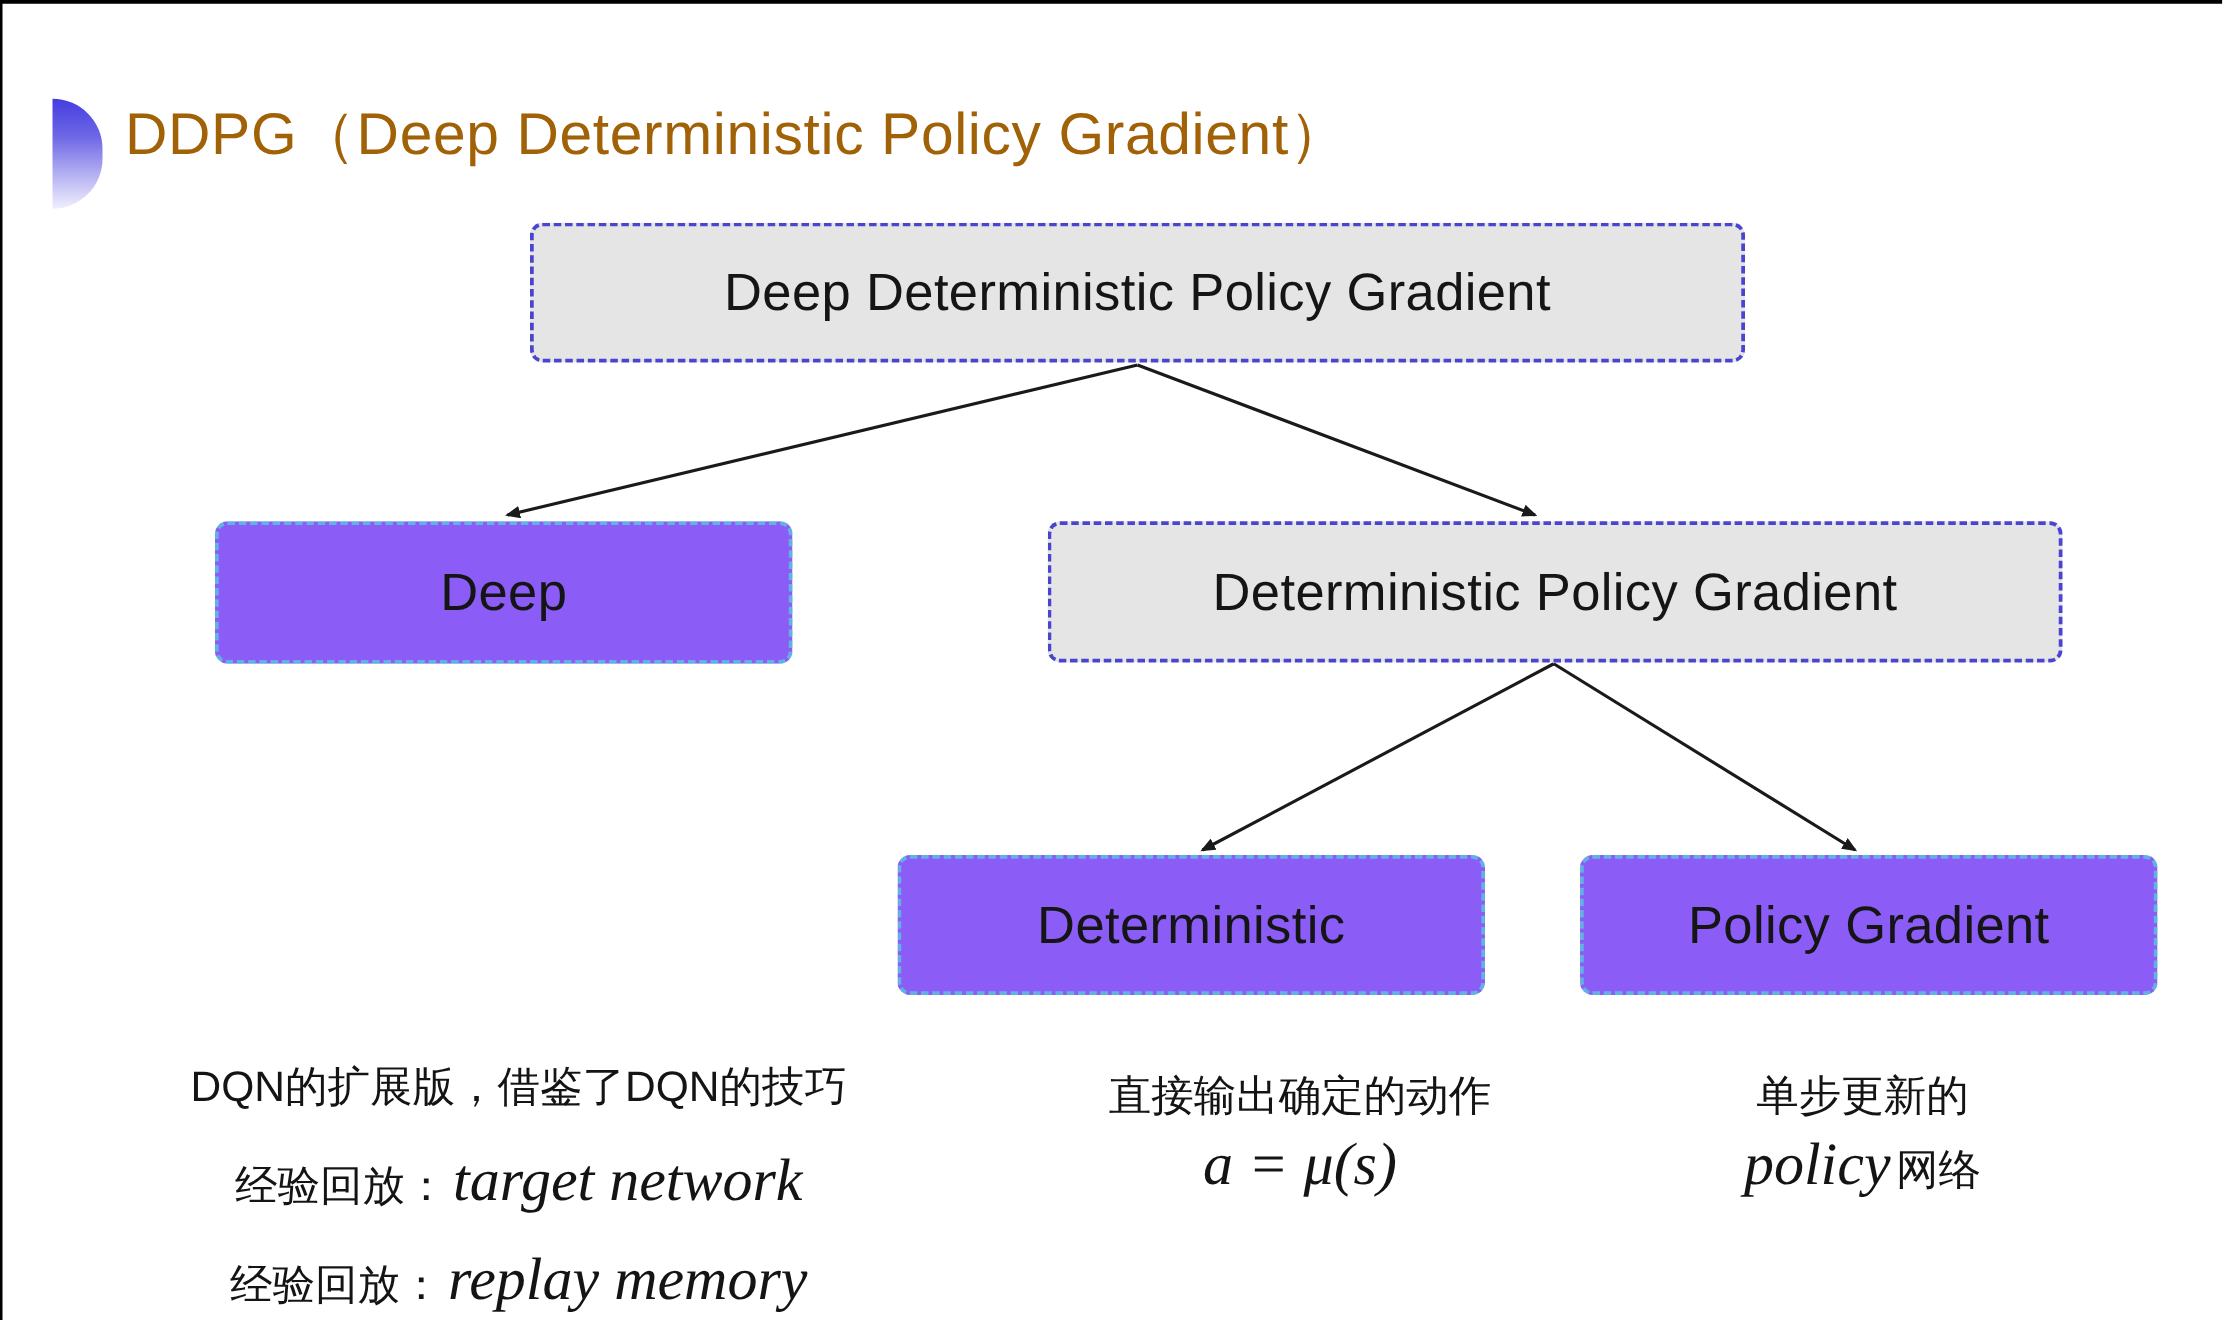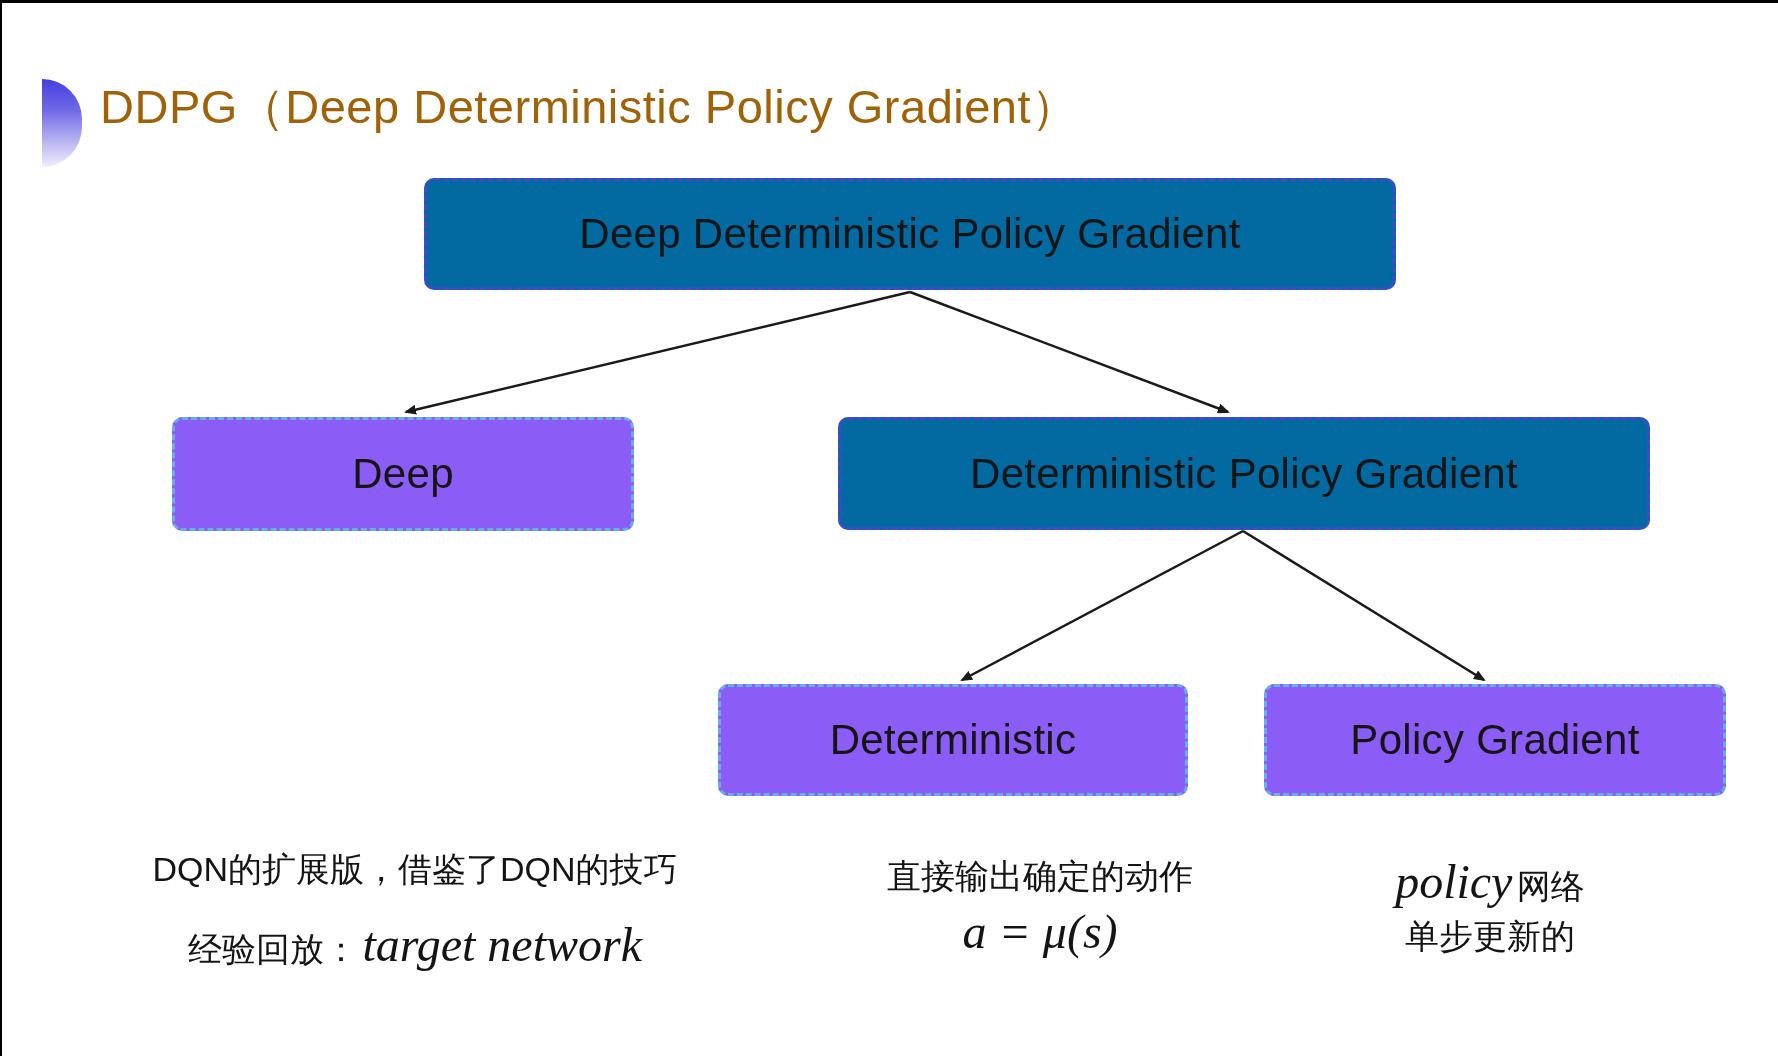--- a/index.html
+++ b/index.html
@@ -18,21 +18,21 @@
   .page-title{
     position:absolute;left:100px;top:76px;font-size:47px;font-weight:500;
     color:#a16207;letter-spacing:0.5px;white-space:nowrap;
   }
 
   .node{
     position:absolute;display:flex;align-items:center;justify-content:center;
     border-radius:10px;font-size:42px;font-weight:500;color:#151515;
     letter-spacing:0.3px;text-align:center;box-sizing:border-box;
   }
-  .node.purple{background:#0369a1;border:3px dashed #4a45d0;}
+  .node.purple{background:#e5e5e5;border:3px dashed #4a45d0;}
   .node.cyan{background:#8b5cf6;border:3px dashed #63b0e3;}
 
   #node-root{left:424px;top:178px;width:972px;height:112px;}
   #node-deep{left:172px;top:417px;width:462px;height:114px;}
   #node-dpg{left:838px;top:417px;width:812px;height:113px;}
   #node-det{left:718px;top:684px;width:470px;height:112px;}
   #node-pg{left:1264px;top:684px;width:462px;height:112px;}
 
   #arrows{position:absolute;left:0;top:0;width:1778px;height:1056px;pointer-events:none;}
   #arrows line{stroke:#1a1a1a;stroke-width:2.5;}
@@ -90,34 +90,38 @@
   </div>
 
   <div id="note-deep" class="note">
     <div class="note-line">
       <span class="cjk">DQN的扩展版，借鉴了DQN的技巧</span>
     </div>
     <div class="note-line">
       <span class="cjk">经验回放：</span>
       <span class="math">target network</span>
     </div>
+    <div class="note-line">
+      <span class="cjk">经验回放：</span>
+      <span class="math">replay memory</span>
+    </div>
   </div>
 
   <div id="note-det" class="note">
     <div class="note-line">
       <span class="cjk">直接输出确定的动作</span>
     </div>
     <div class="note-line">
       <span class="math">a = μ(s)</span>
     </div>
   </div>
 
   <div id="note-pg" class="note">
     <div class="note-line">
+      <span class="cjk">单步更新的</span>
+    </div>
+    <div class="note-line">
       <span class="math">policy</span>
       <span class="cjk"> 网络</span>
-    </div>
-    <div class="note-line">
-      <span class="cjk">单步更新的</span>
     </div>
   </div>
 
 </div>
 
 </body></html>

